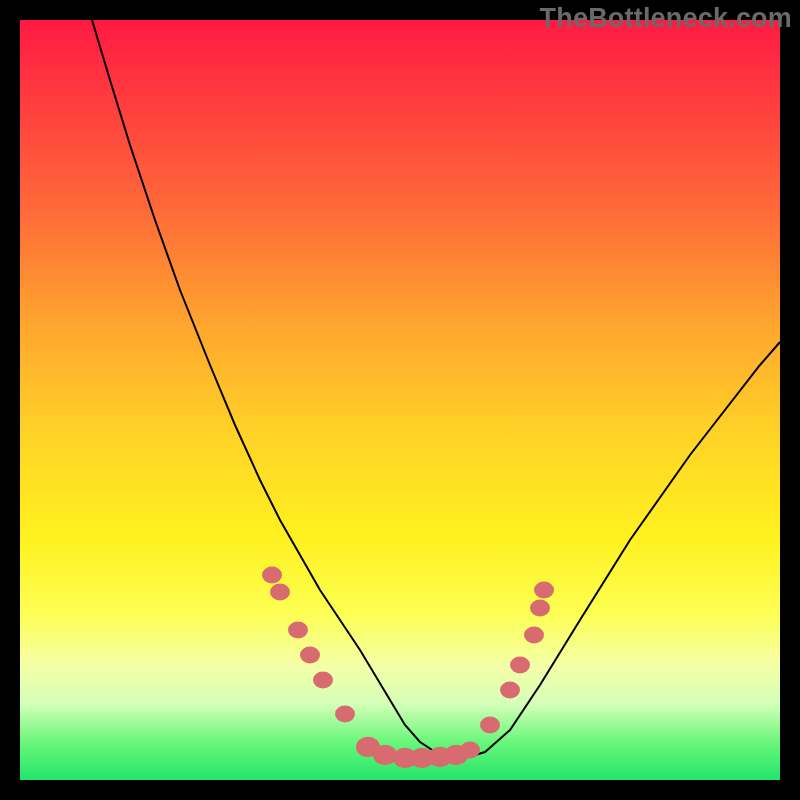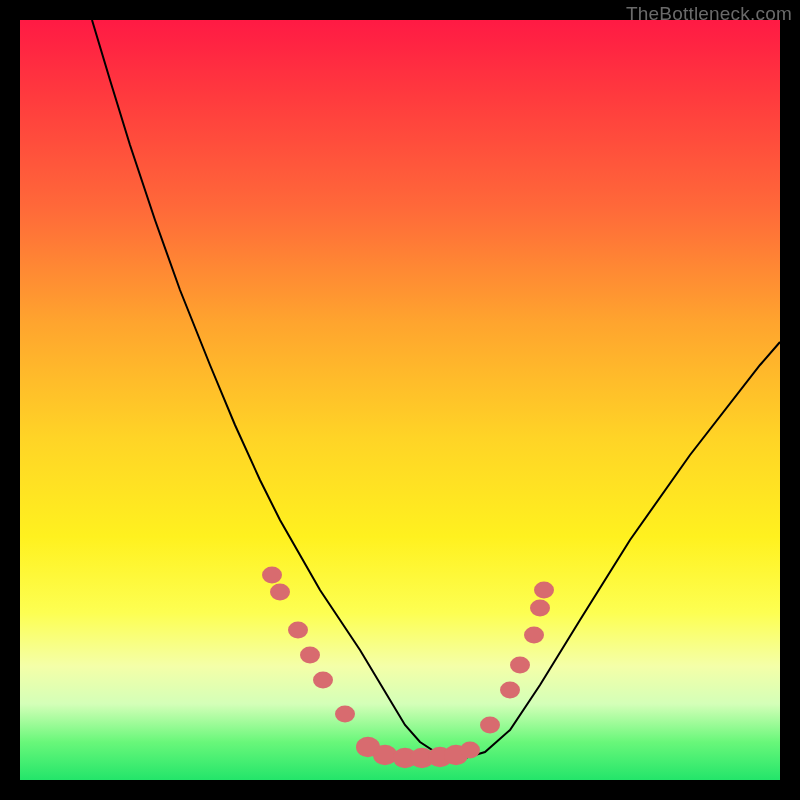--- a/index.html
+++ b/index.html
@@ -28,22 +28,22 @@
       #f4ffa8 85%,
       #d4ffb8 90%,
       #69f77a 95%,
       #23e56a 100%);
   }
   .watermark {
     position: absolute;
     top: 3px;
     right: 8px;
     color: #6a6a6a;
-    font-size: 19px;
-    font-weight: 400;
+    font-size: 27px;
+    font-weight: 700;
     letter-spacing: 0.2px;
     user-select: none;
   }
   svg.curve {
     position: absolute;
     left: 0;
     top: 0;
     width: 760px;
     height: 760px;
     overflow: visible;

